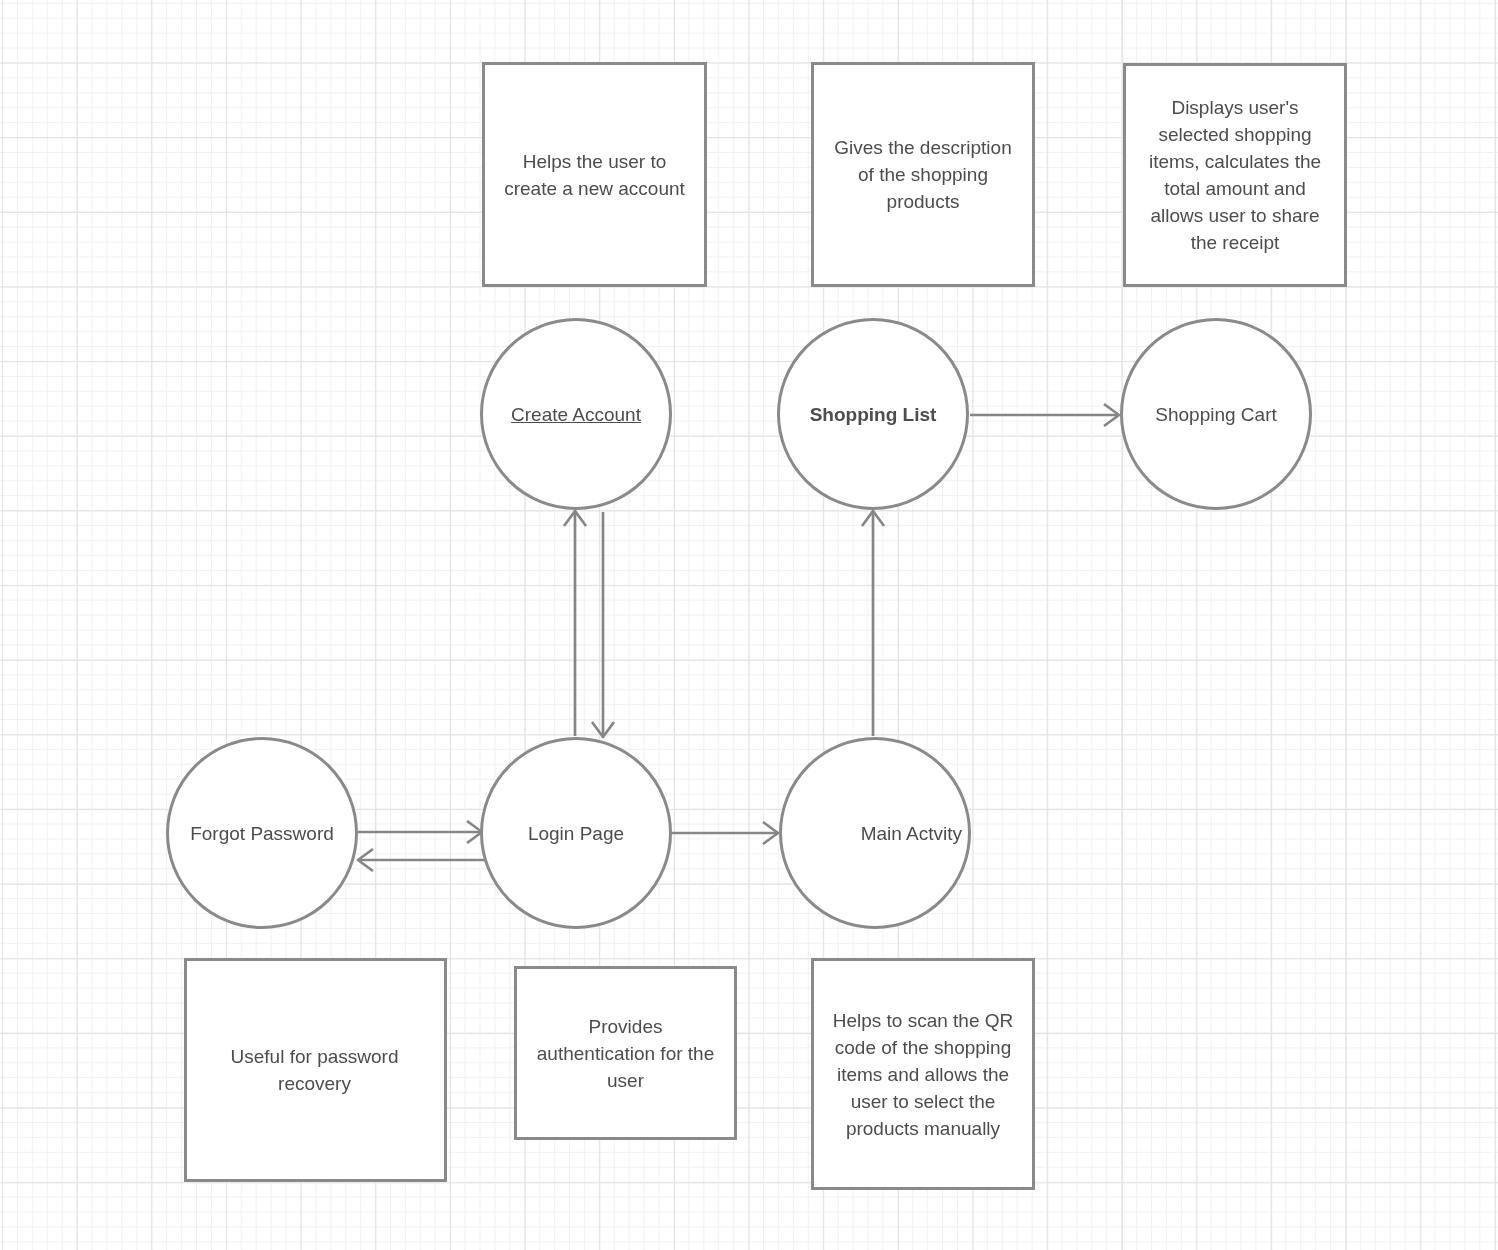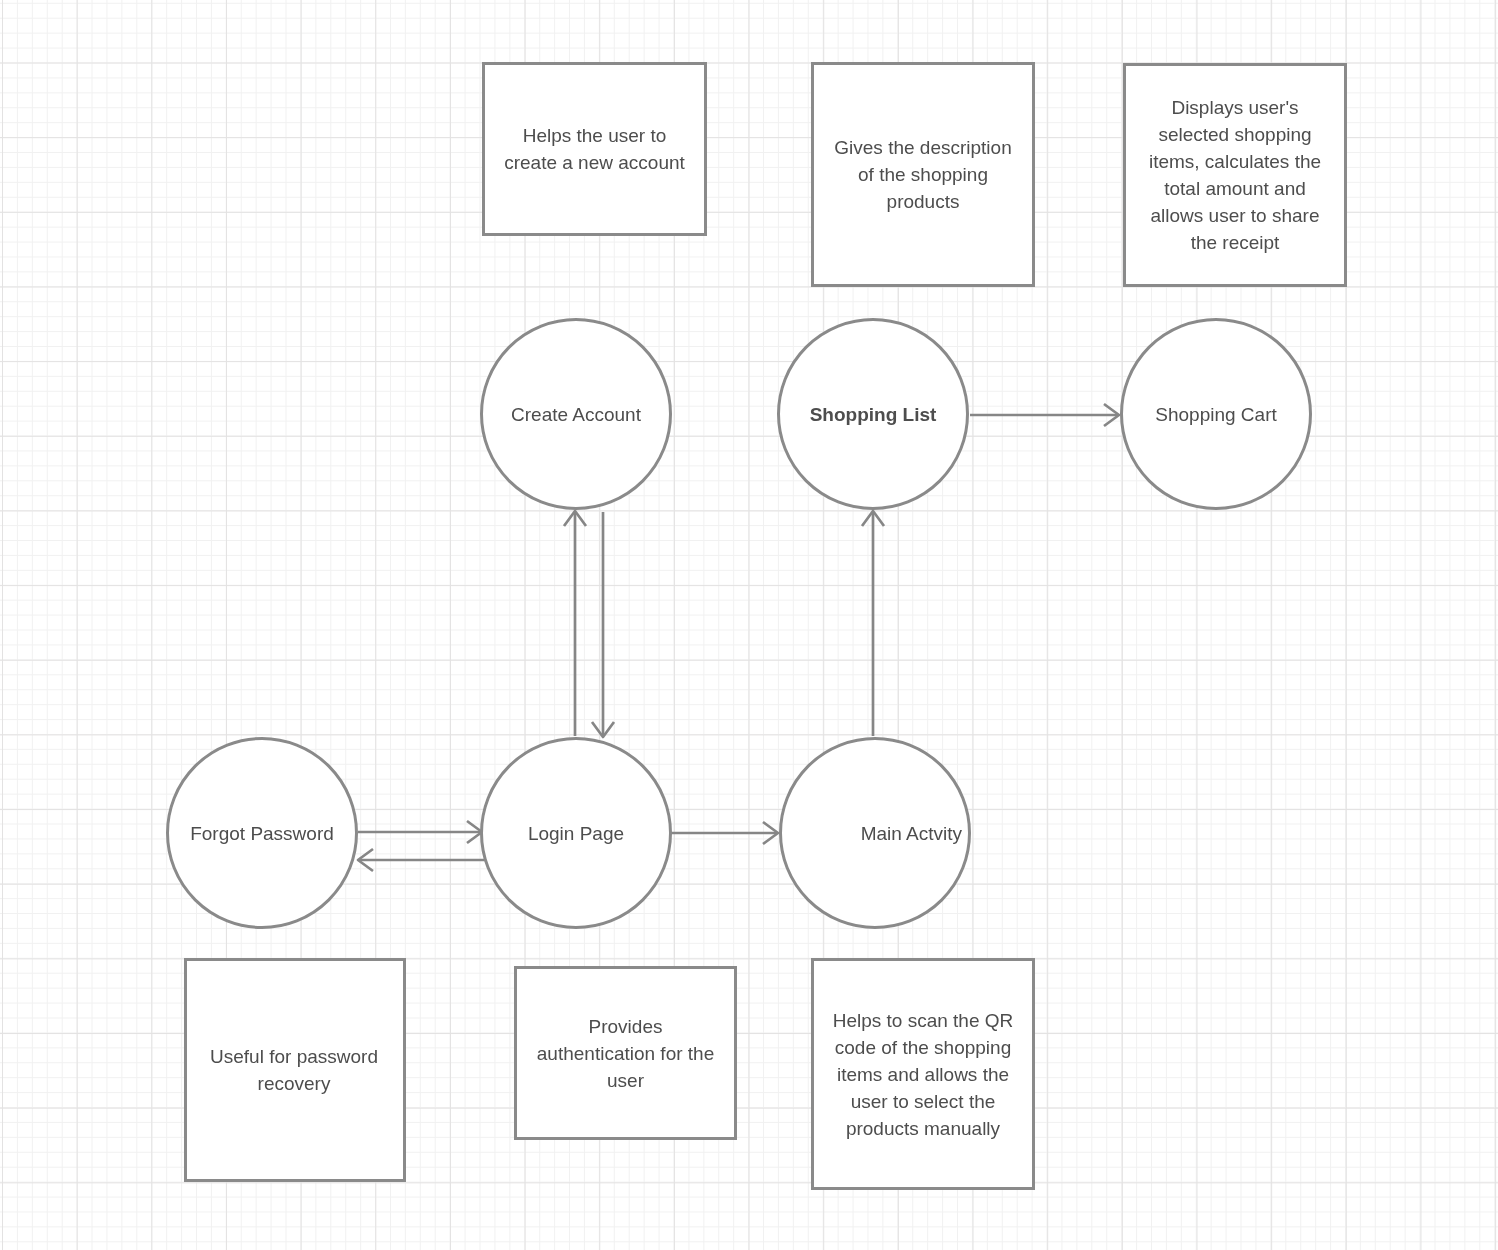--- a/index.html
+++ b/index.html
@@ -95,51 +95,51 @@
       <path d="M 873,736 L 873,513"></path>
       <path d="M 862,526 L 873,511 L 884,526"></path>
     </g>
 
     <g>
       <path d="M 970,415 L 1117,415"></path>
       <path d="M 1104,404 L 1119,415 L 1104,426"></path>
     </g>
   </svg>
 
-  <div class="node rect" style="left:448px; top:62px; width:225px; height:174px;">
+  <div class="node rect" style="left:448px; top:62px; width:225px; height:225px;">
     <span>Helps the user to create a new account</span>
   </div>
   <div class="node rect" style="left:777px; top:62px; width:224px; height:225px;">
     <span>Gives the description of the shopping products</span>
   </div>
   <div class="node rect" style="left:1089px; top:63px; width:224px; height:224px;">
     <span>Displays user's selected shopping items, calculates the total amount and allows user to share the receipt</span>
   </div>
 
-  <div class="node circle" style="left:480px; top:318px;">
+  <div class="node circle" style="left:480px; top:318px;text-decoration:underline;">
     <span>Create Account</span>
   </div>
   <div class="node circle" style="left:777px; top:318px;font-weight:bold;">
     <span>Shopping List</span>
   </div>
   <div class="node circle" style="left:1120px; top:318px;">
     <span>Shopping Cart</span>
   </div>
 
   <div class="node circle" style="left:166px; top:737px;">
     <span>Forgot Password</span>
   </div>
   <div class="node circle" style="left:480px; top:737px;">
     <span>Login Page</span>
   </div>
   <div class="node circle" style="left:779px; top:737px;justify-content:flex-end;">
     <span>Main Actvity</span>
   </div>
 
-  <div class="node rect" style="left:150px; top:958px; width:222px; height:224px;padding-left:8px;">
+  <div class="node rect" style="left:150px; top:958px; width:263px; height:224px;padding-left:8px;">
     <span>Useful for password recovery</span>
   </div>
   <div class="node rect" style="left:480px; top:966px; width:223px; height:174px;">
     <span>Provides authentication for the user</span>
   </div>
   <div class="node rect" style="left:777px; top:958px; width:224px; height:232px;">
     <span>Helps to scan the QR code of the shopping items and allows the user to select the products manually</span>
   </div>
 
 </div>

